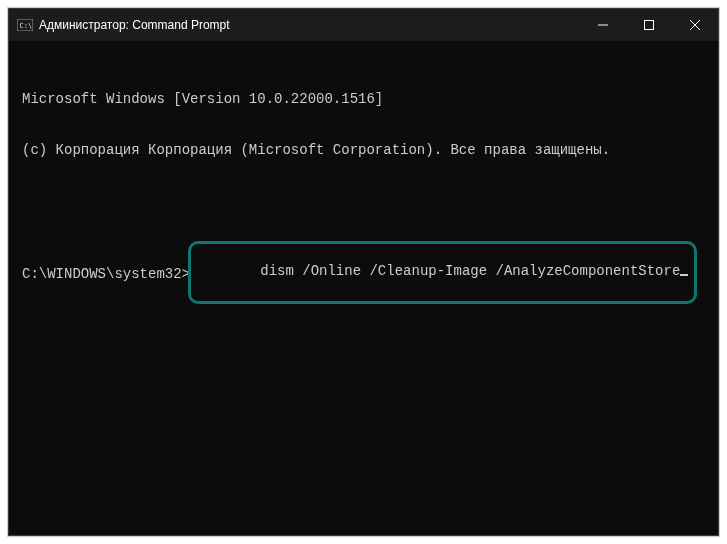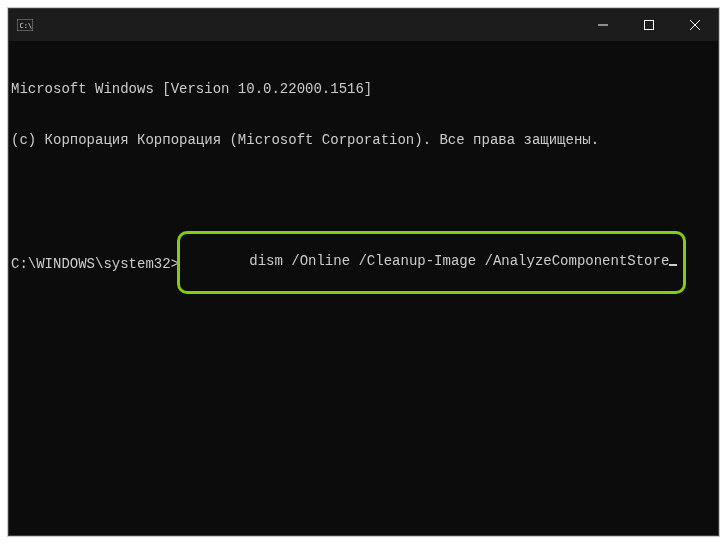--- a/index.html
+++ b/index.html
@@ -51,35 +51,36 @@
     color: #ffffff;
   }
   .window-controls .btn svg { display: block; }
 
   .terminal {
     flex: 1 1 auto;
     background: #0c0c0c;
     color: #cccccc;
     font-size: 14px;
     line-height: 17px;
-    padding: 6px 6px 6px 2px;
+    padding: 6px 6px 6px 13px;
     white-space: pre;
     overflow: hidden;
     position: relative;
+    margin-top: 10px;
   }
   .terminal .line { white-space: pre; }
   .terminal .blank { height: 17px; }
 
   .prompt-row { display: flex; align-items: center; font-family: Liberation Mono, monospace; }
   .prompt-path { white-space: pre; }
   .cmd-wrap {
     position: relative;
     display: inline-block;
     padding: 2px 6px 4px 2px;
-    border: 3px solid #84cc16;
+    border: 3px solid #0f766e;
     border-radius: 10px;
     margin-left: -2px;
     margin-top: -3px;
   }
   .cmd-wrap .cmd-text { white-space: pre; }
   .cursor {
     display: inline-block;
     width: 8px;
     height: 2px;
     background: #cccccc;
@@ -94,20 +95,21 @@
 
 <div class="window">
 
   <div class="titlebar">
     <span class="app-icon">
       <svg width="16" height="12" viewBox="0 0 16 12">
         <rect x="0" y="0" width="16" height="12" fill="#1a1a1a" stroke="#9a9a9a" stroke-width="1"></rect>
         <text x="2.5" y="8.5" font-family="Consolas,monospace" font-size="7" fill="#dddddd">C:\</text>
       </svg>
     </span>
+    <span class="title-text">Администратор: Command Prompt</span>
     <span class="spacer"></span>
     <div class="window-controls">
       <div class="btn">
         <svg width="10" height="10" viewBox="0 0 10 10">
           <line x1="0" y1="5" x2="10" y2="5" stroke="#ffffff" stroke-width="1"></line>
         </svg>
       </div>
       <div class="btn">
         <svg width="10" height="10" viewBox="0 0 10 10">
           <rect x="0.5" y="0.5" width="9" height="9" fill="none" stroke="#ffffff" stroke-width="1"></rect>

